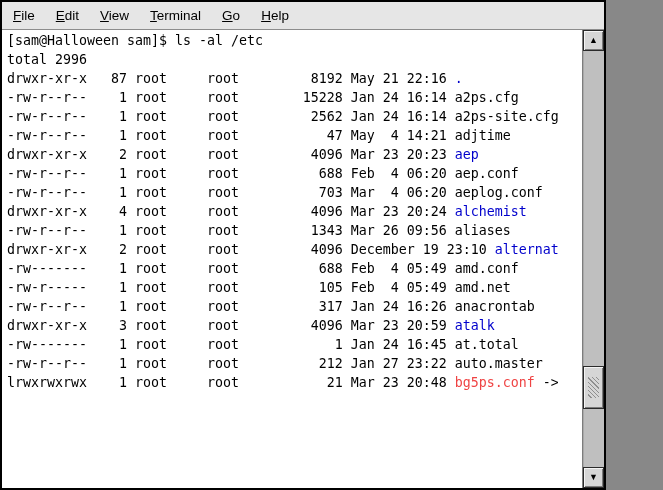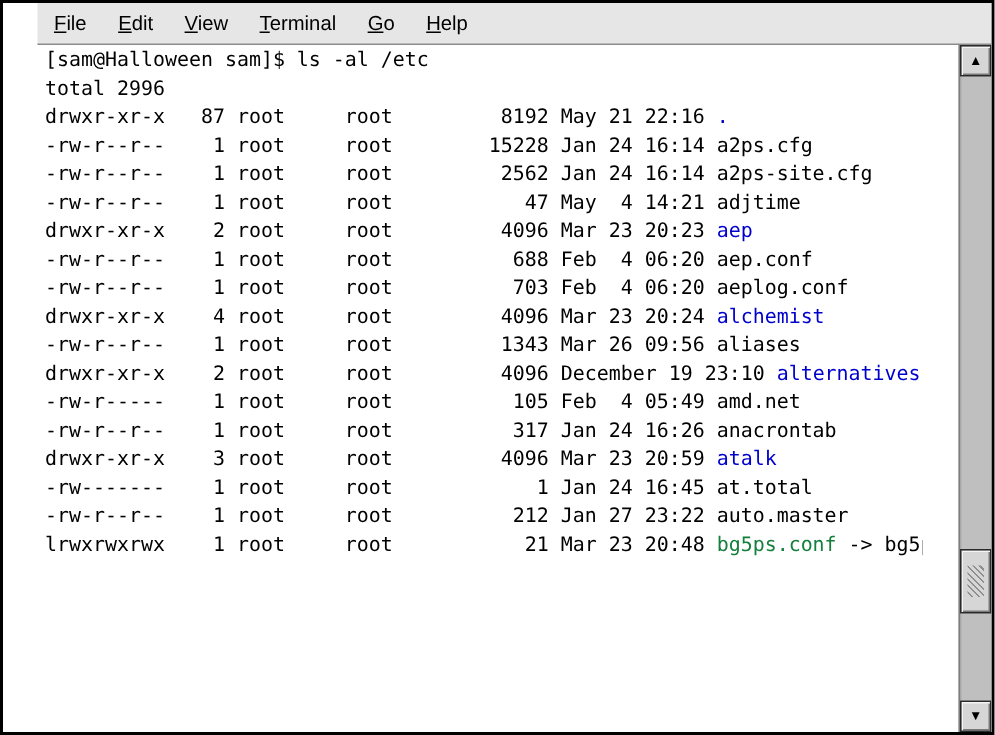--- a/index.html
+++ b/index.html
@@ -1,24 +1,23 @@
 <!DOCTYPE html>
 <html><head>
 <meta charset="utf-8">
 <style>
   html,body{margin:0;padding:0;background:#888;}
   .window{
     position:relative;
-    width:663px;height:490px;
+    width:606px;height:490px;
     box-sizing:border-box;
     border:2px solid #000;
     background:#fff;
     font-family:"Liberation Sans",sans-serif;
     overflow:hidden;
-    padding-left:23px;
   }
   
   .menubar{
     height:27px;
     background:#e6e6e6;
     border-bottom:1px solid #8c8c8c;
     display:flex;
     align-items:center;
     padding-left:2px;
     font-size:13.5px;
@@ -42,21 +41,21 @@
     background:#ffffff;
     color:#000000;
     overflow:hidden;
     padding:1px 0 0 5px;
     font-family:"DejaVu Sans Mono","Liberation Mono",monospace;
     font-size:13.29px;
     line-height:19px;
   }
   .tline{white-space:pre;height:19px;}
   .fname.dir{color:#0000cc;}
-  .fname.symlink{color:#15803d;text-align:center;}
+  .fname.symlink{color:#ef4444;text-align:center;}
   .fname.file{color:#000000;}
   
   .scrollbar{
     flex:0 0 21px;
     width:21px;
     background:#bfbfbf;
     border-left:1px solid #7d7d7d;
     box-shadow:inset 1px 1px 0 #a8a8a8;
     position:relative;
   }
@@ -113,24 +112,25 @@
     <div class="terminal">
       <div class="tline">[sam@Halloween sam]$ ls -al /etc</div>
       <div class="tline">total 2996</div>
       <div>
           <div class="tline"><span>drwxr-xr-x   87 root     root         8192 May 21 22:16 </span><span class="fname dir">.</span></div>
           <div class="tline"><span>-rw-r--r--    1 root     root        15228 Jan 24 16:14 </span><span class="fname file">a2ps.cfg</span></div>
           <div class="tline"><span>-rw-r--r--    1 root     root         2562 Jan 24 16:14 </span><span class="fname file">a2ps-site.cfg</span></div>
           <div class="tline"><span>-rw-r--r--    1 root     root           47 May  4 14:21 </span><span class="fname file">adjtime</span></div>
           <div class="tline"><span>drwxr-xr-x    2 root     root         4096 Mar 23 20:23 </span><span class="fname dir">aep</span></div>
           <div class="tline"><span>-rw-r--r--    1 root     root          688 Feb  4 06:20 </span><span class="fname file">aep.conf</span></div>
-          <div class="tline"><span>-rw-r--r--    1 root     root          703 Feb  4 06:20 </span><span class="fname file">aeplog.conf</span></div>
+          <div class="tline"><span>-rw-r--r--    1 root     root          703 Mar  4 06:20 </span><span class="fname file">aeplog.conf</span></div>
           <div class="tline"><span>drwxr-xr-x    4 root     root         4096 Mar 23 20:24 </span><span class="fname dir">alchemist</span></div>
           <div class="tline"><span>-rw-r--r--    1 root     root         1343 Mar 26 09:56 </span><span class="fname file">aliases</span></div>
           <div class="tline"><span>drwxr-xr-x    2 root     root         4096 December 19 23:10 </span><span class="fname dir">alternatives</span></div>
+          <div class="tline"><span>-rw-------    1 root     root          688 Feb  4 05:49 </span><span class="fname file">amd.conf</span></div>
           <div class="tline"><span>-rw-r-----    1 root     root          105 Feb  4 05:49 </span><span class="fname file">amd.net</span></div>
           <div class="tline"><span>-rw-r--r--    1 root     root          317 Jan 24 16:26 </span><span class="fname file">anacrontab</span></div>
           <div class="tline"><span>drwxr-xr-x    3 root     root         4096 Mar 23 20:59 </span><span class="fname dir">atalk</span></div>
           <div class="tline"><span>-rw-------    1 root     root            1 Jan 24 16:45 </span><span class="fname file">at.total</span></div>
           <div class="tline"><span>-rw-r--r--    1 root     root          212 Jan 27 23:22 </span><span class="fname file">auto.master</span></div>
           <div class="tline"><span>lrwxrwxrwx    1 root     root           21 Mar 23 20:48 </span><span class="fname symlink">bg5ps.conf</span><span> -&gt; bg5ps.conf</span></div>
         </div>
     </div>
 
     <div class="scrollbar">

